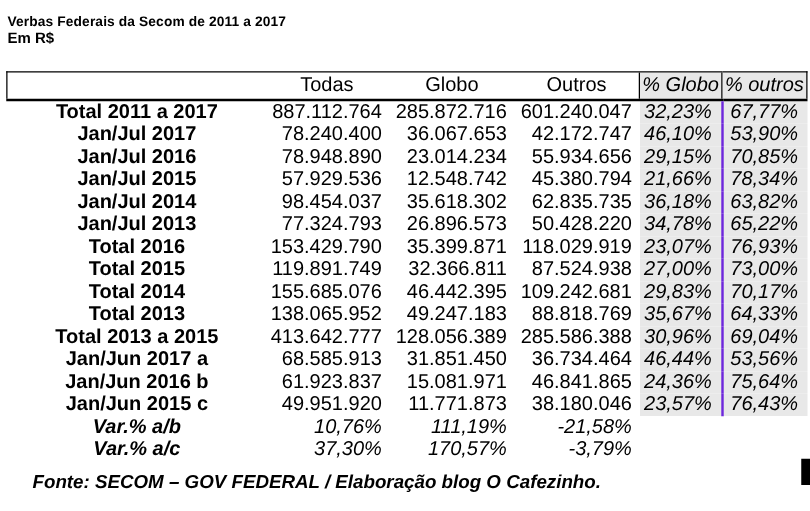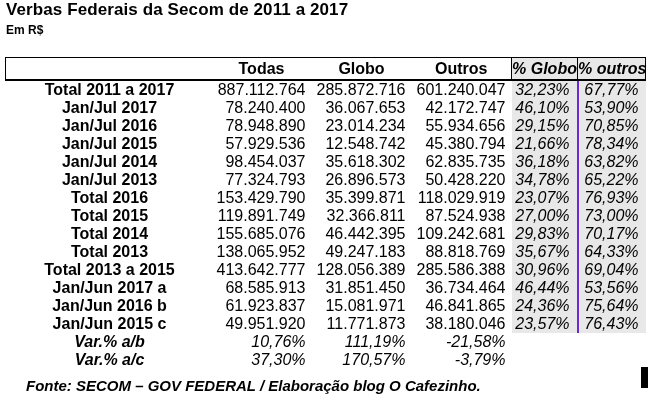--- a/index.html
+++ b/index.html
@@ -1,41 +1,41 @@
 <!DOCTYPE html>
 <html><head>
 <meta charset="utf-8">
 <style>
   html,body{margin:0;padding:0;background:#fff;}
   #screen{
     position:relative;width:648px;height:409px;background:#ffffff;
     font-family:"Liberation Sans",sans-serif;color:#000;overflow:hidden;
   }
   .title{
-    position:absolute;left:6px;top:0;font-size:17px;font-weight:bold;
+    position:absolute;left:6px;top:12px;font-size:11px;font-weight:bold;
     letter-spacing:0.1px;white-space:nowrap;
   }
   .subtitle{
     position:absolute;left:6px;top:23px;font-size:12px;font-weight:bold;text-align:center;
   }
   table.data{
     position:absolute;left:5px;top:57px;width:640px;
     border-collapse:collapse;table-layout:fixed;
     font-size:16px;line-height:18px;
   }
   col.c-label{width:206px;}
   col.c-todas{width:100px;}
   col.c-globo{width:100px;}
   col.c-outros{width:100px;}
   col.c-pctg{width:66px;}
   col.c-pcto{width:68px;}
   td,th{padding:0;height:18px;overflow:hidden;white-space:nowrap;font-weight:normal;}
   tr.hdr th{
     border-top:1px solid #000;border-bottom:2px solid #000;
-    font-weight:bold;vertical-align:middle;height:21px;
+    font-weight:normal;vertical-align:middle;height:21px;
   }
   tr.hdr th.first{border-left:1px solid #000;}
   tr.hdr th.last{border-right:1px solid #000;}
   tr.hdr th.pctg,tr.hdr th.pcto{
     font-style:italic;background:#e8e8e8;border-left:1px solid #000;
   }
   tr.hdr th.pcto{border-right:1px solid #000;}
   td.lbl{font-weight:bold;text-align:center;padding-left:2px;}
   td.num{text-align:right;padding-right:6px;}
   td.pct{

